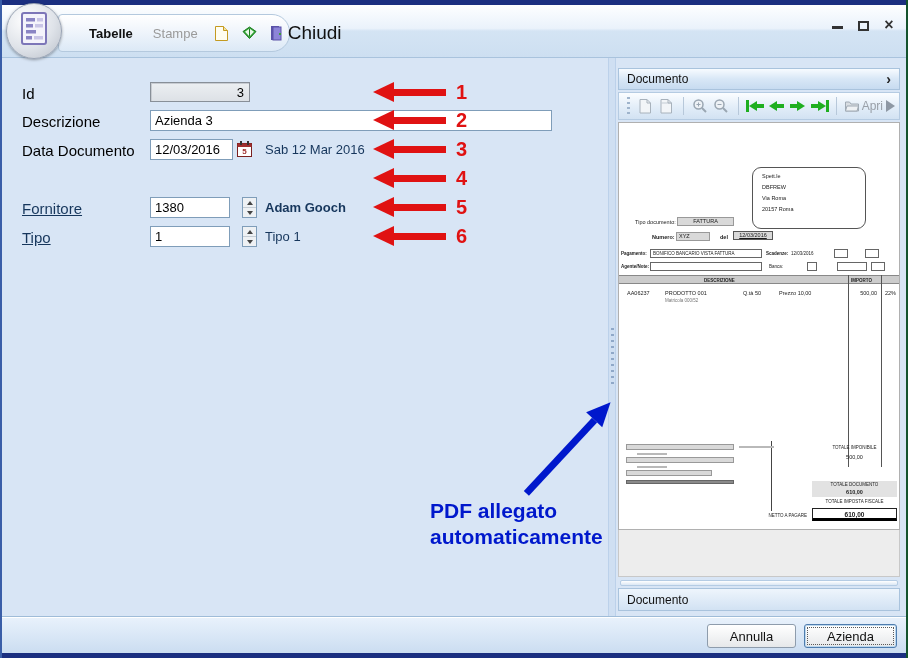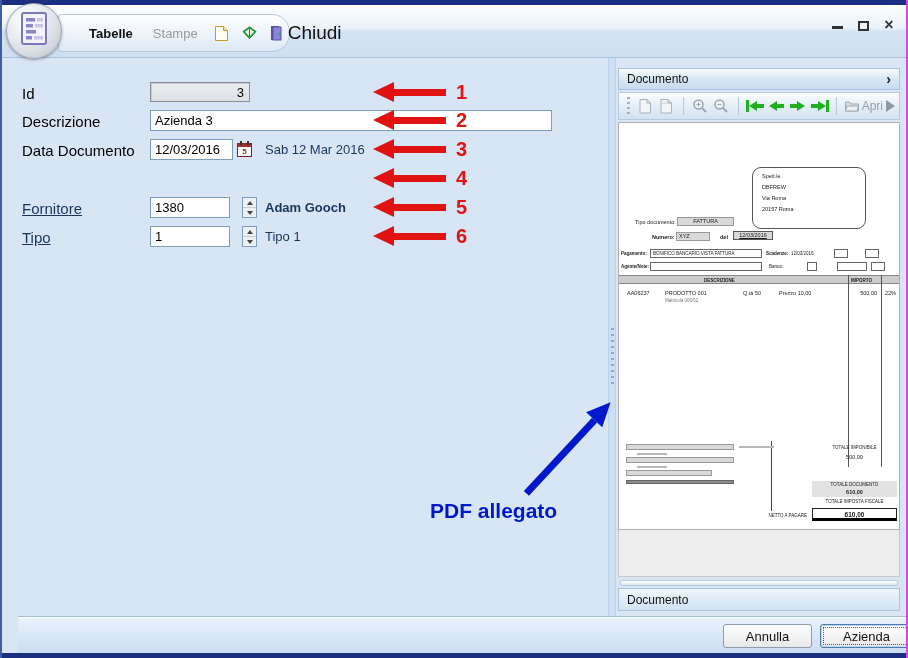--- a/index.html
+++ b/index.html
@@ -2,21 +2,21 @@
 <html><head>
 <meta charset="utf-8">
 <style>
   :root{
     --red:#e01212; --blu:#0018cc; --navy:#16365c; --green:#1faf1f;
     --titleblue:#3354cc; --chromeline:#a9c3dd;
   }
   *{margin:0;padding:0;box-sizing:border-box;font-family:"Liberation Sans",sans-serif;}
   body{background:#fff;}
   .win{position:relative;width:908px;height:658px;background:#d8e5f5;overflow:hidden;
-       border-left:2px solid #3a5ea8;border-right:2px solid #d946ef;}
+       border-left:2px solid #3a5ea8;border-right:2px solid #14532d;}
   .strip-top{position:absolute;top:0;left:0;right:0;height:5px;background:#1b2f80;}
   .strip-bottom{position:absolute;bottom:0;left:0;right:0;height:5px;background:#1b2f80;}
 
   
   .chrome{position:absolute;top:5px;left:0;right:0;height:53px;
     background:linear-gradient(#fdfeff,#eaf2fb 45%,#d4e4f4 50%,#cddff1);
     border-bottom:1px solid var(--chromeline);}
   .orb{position:absolute;left:4px;top:-2px;width:56px;height:56px;border-radius:50%;
     background:radial-gradient(circle at 35% 30%,#ffffff,#dfe3e9 55%,#b9bfc9);
     border:1px solid #9aa4b4;box-shadow:0 1px 3px rgba(0,0,0,.35);display:flex;align-items:center;justify-content:center;cursor:pointer;z-index:4;}
@@ -116,21 +116,21 @@
   .gb{position:absolute;background:#d9d9d9;border:1px solid #999;height:9px;}
   .bx{position:absolute;background:#fff;border:1px solid #666;height:9px;}
   .pd-lbl{position:absolute;color:#222;}
   .pd-hdr{position:absolute;top:152px;left:0;right:0;height:9px;background:#ccc;border-top:1px solid #888;border-bottom:1px solid #888;}
   .cline{position:absolute;width:0;border-left:1px solid #555;}
   .grayline{position:absolute;height:2px;background:#b9b9b9;}
   .band{position:absolute;background:#e2e2e2;}
   .finalbox{position:absolute;border:1px solid #222;border-bottom:3px solid #000;background:#fff;text-align:center;font-weight:bold;}
 
   
-  .bottombar{position:absolute;left:16px;right:0;bottom:5px;height:37px;
+  .bottombar{position:absolute;left:0;right:0;bottom:5px;height:37px;
     background:linear-gradient(#e9f2fc,#cbddf1);border-top:1px solid #9fbcd8;box-shadow:inset 0 1px 0 #fff;}
   .btn{position:absolute;top:7px;height:24px;border:1px solid #8e9cac;border-radius:3px;
     background:linear-gradient(#ffffff,#f4f5f6 45%,#e6e8ea);font-size:13px;color:#111;
     display:flex;align-items:center;justify-content:center;cursor:pointer;}
   .btn.annulla{left:705px;width:89px;}
   .btn.conferma{left:802px;width:93px;border:1px solid #4e7cae;box-shadow:0 0 0 1px #bcd8ee inset;
     outline:1px dotted #5a5a5a;outline-offset:-4px;}
 </style>
 </head>
 <body>
@@ -272,20 +272,21 @@
       <span class="navyx" style="font-weight:normal">Tipo 1</span>
     </div>
     <div class="rarrow" style="top:167px">
       <span class="rhead"></span>
         <span class="rshaft"></span>
       <span class="rnum">6</span>
     </div>
 
     <div class="note">
       <div>PDF allegato</div>
+      <div>automaticamente</div>
     </div>
     <div class="bluearrow">
       <span class="bshaft"></span>
         <span class="bhead"></span>
     </div>
 
     <div class="vsplit">
       <span class="vgrip"></span>
     </div>
 

